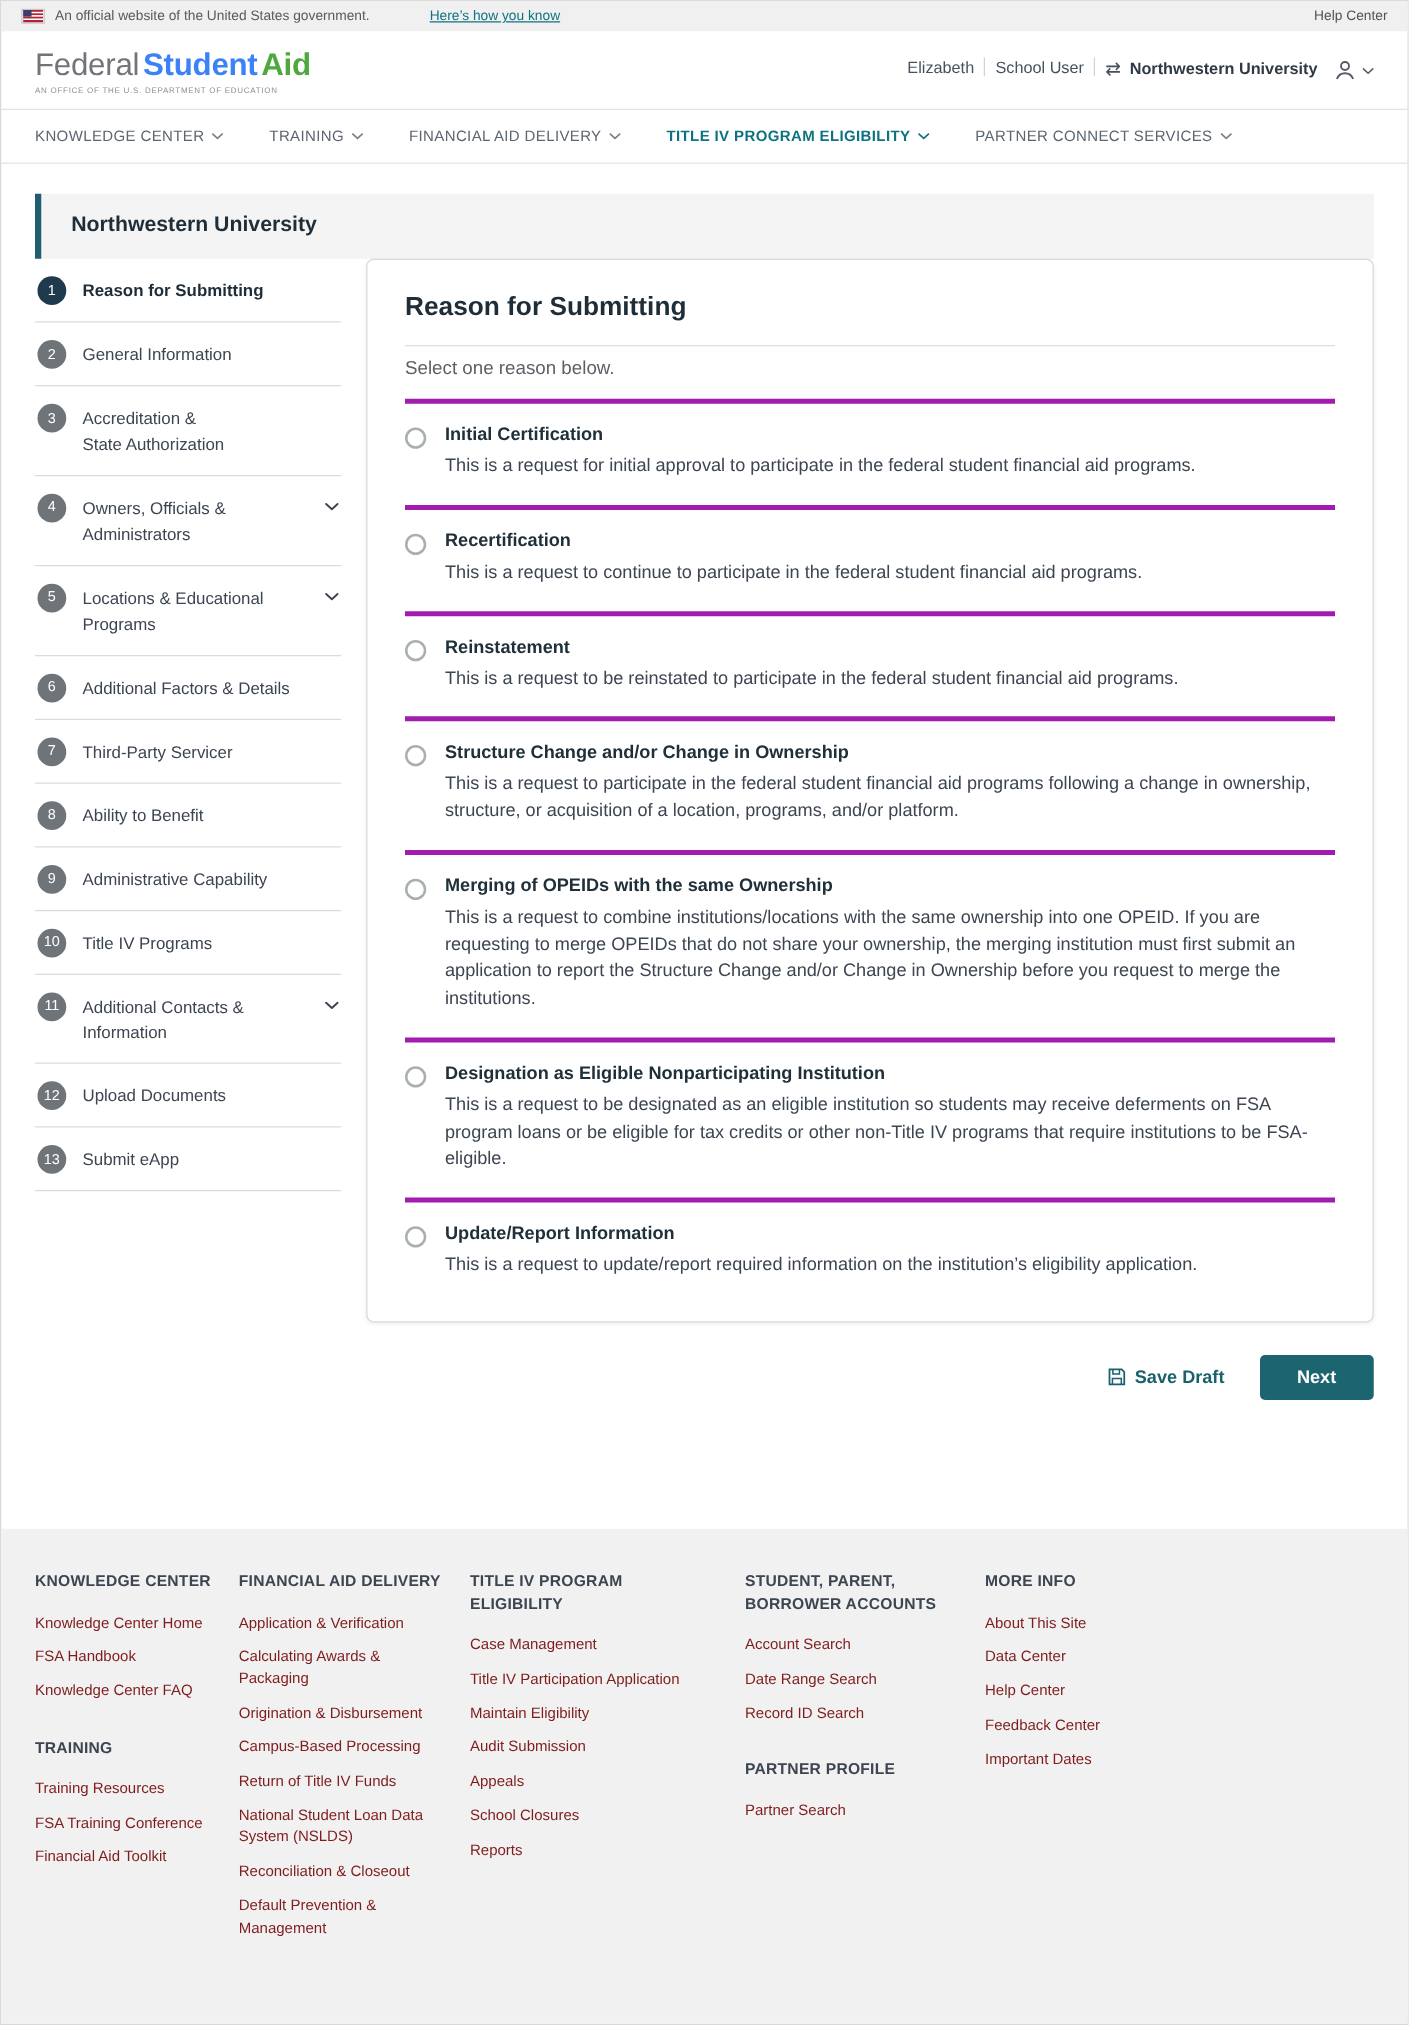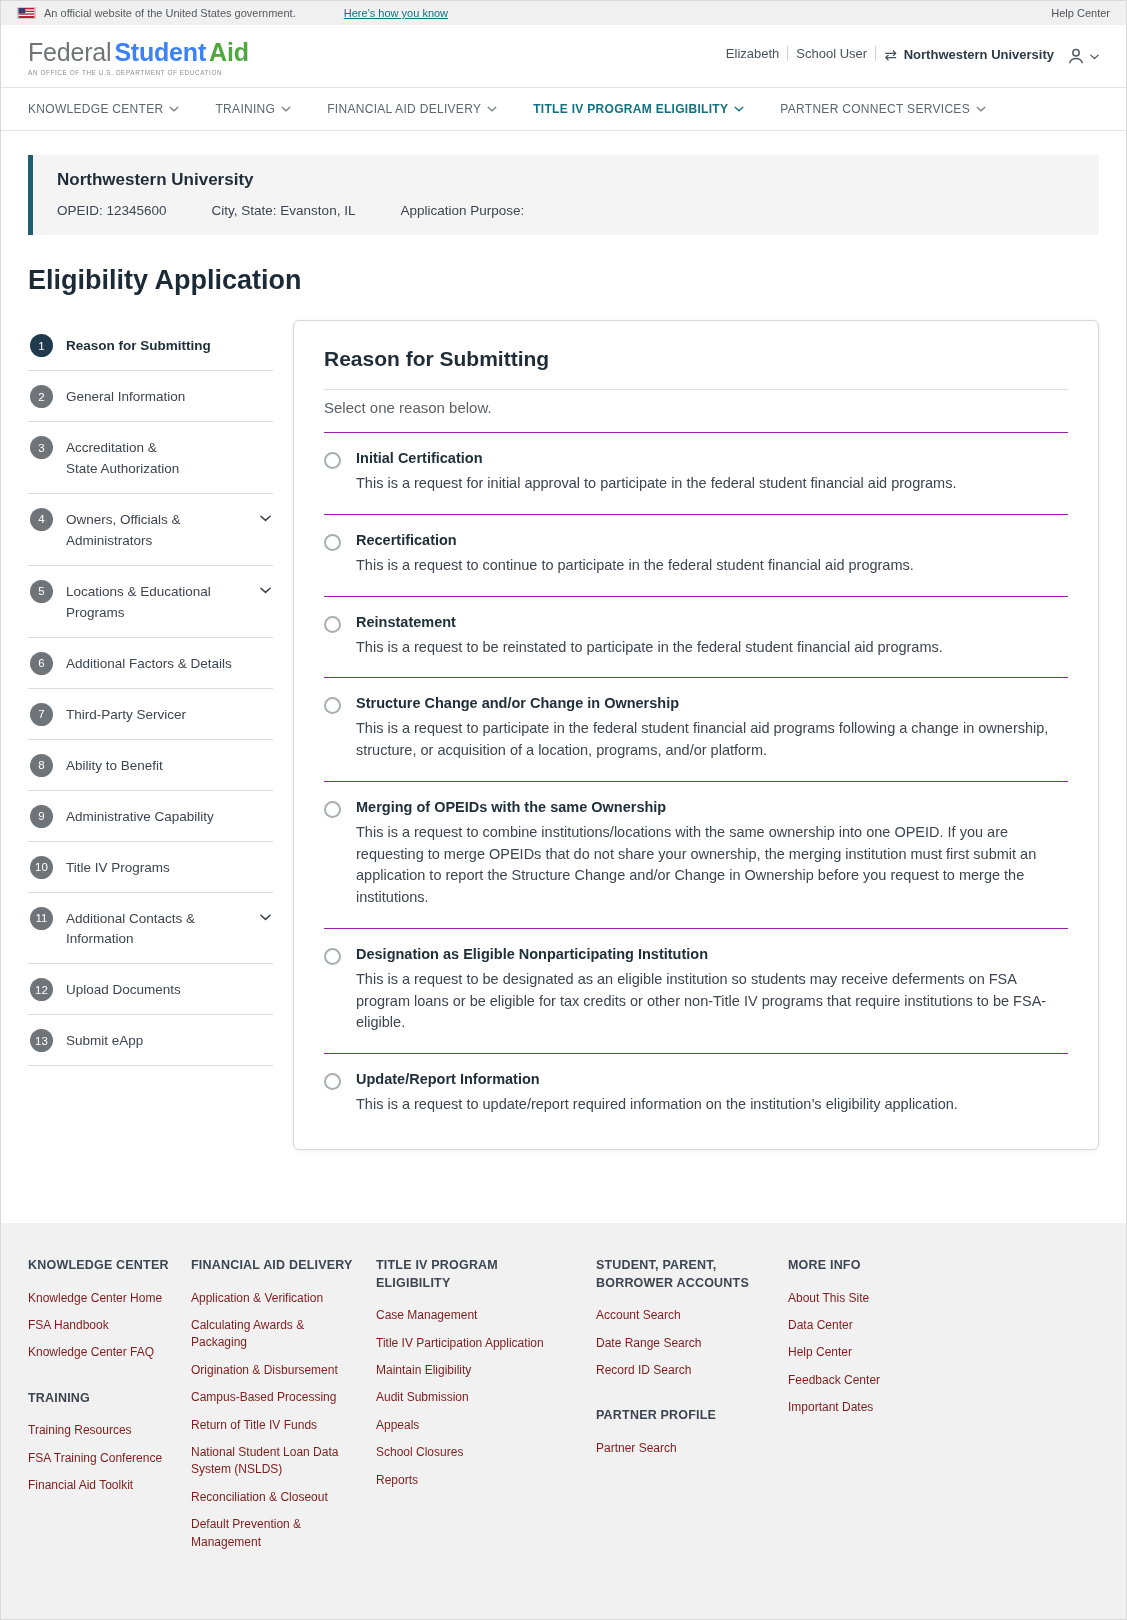--- a/index.html
+++ b/index.html
@@ -52,21 +52,21 @@
   .step-label { font-size:13.5px; line-height:1.55; color:#3d4551; padding-top:2px; white-space:pre-line; }
   .step.active .step-label { font-weight:bold; color:#1f2d38; }
   .step-chev { margin-left:auto; color:#3d4551; padding-top:7px; }
 
   
   .card { flex:1; background:#fff; border:1px solid #d6d9db; border-radius:6px; box-shadow:0 1px 4px rgba(0,0,0,0.07); padding:26px 30px 14px; }
   .card-title { font-size:21px; font-weight:bold; color:#1f2d38; padding-bottom:18px; border-bottom:1px solid #dcdee0; }
   .question-row { display:flex; align-items:center; gap:9px; margin-top:24px; font-size:15.5px; color:#28323a; }
   .q-icon { color:#4a5b66; display:flex; cursor:pointer; }
   .hint { font-size:15px; color:#5b6166; margin:9px 0 16px; }
-  .option { display:flex; gap:15px; padding:17px 0 19px; border-top:1px solid #a21caf; cursor:pointer; }
+  .option { display:flex; gap:15px; padding:17px 0 19px; border-top:4px solid #a21caf; cursor:pointer; }
   .radio { width:17px; height:17px; border:2px solid #a9aeb1; border-radius:50%; background:#fff; flex-shrink:0; margin-top:2px; }
   .opt-label { font-size:14.5px; font-weight:bold; color:#20303a; margin-bottom:7px; }
   .opt-desc { font-size:14.5px; line-height:1.5; color:#3d4551; }
 
   
   .actions { display:flex; justify-content:flex-end; align-items:center; gap:28px; margin:26px 0 0; }
   .save-draft { display:flex; align-items:center; gap:7px; color:#19616d; font-weight:bold; font-size:14.5px; }
   .save-draft svg { display:block; }
   .next-btn { background:#1c6570; color:#fff; border:none; border-radius:4px; font-family:inherit; font-size:14.5px; font-weight:bold; padding:10px 30px; cursor:pointer; }
 
@@ -177,28 +177,22 @@
             <polyline points="1,1 6,5.6 11,1" fill="none" stroke="currentColor" stroke-width="1.6"></polyline>
           </svg>
         </span>
       </a>
   </nav>
 
   <div class="content">
 
     <div class="inst-bar">
       <div class="inst-title">Northwestern University</div>
-      <div class="inst-details">
-        <span>OPEID: 12345600</span>
-        <span>City, State: Evanston, IL</span>
-        <span>Application Purpose:</span>
-      </div>
-    </div>
-
-    <h1 class="page-title">Eligibility Application</h1>
+    </div>
+
 
     <div class="layout">
 
       <aside class="stepper">
         <div class="step active">
           <span class="step-num">1</span>
           <span class="step-label">Reason for Submitting</span>
         </div>
         <div class="step">
           <span class="step-num">2</span>
@@ -319,20 +313,33 @@
             <span class="radio"></span>
             <div>
               <div class="opt-label">Update/Report Information</div>
               <div class="opt-desc">This is a request to update/report required information on the institution’s eligibility application.</div>
             </div>
           </div>
         </div>
       </section>
     </div>
 
+    <div class="actions">
+      <a class="save-draft">
+        <span>
+          <svg width="15" height="15" viewBox="0 0 16 16">
+              <path d="M1.7 1.7h10.4l2.2 2.2v10.4H1.7z" fill="none" stroke="currentColor" stroke-width="1.5"></path>
+              <path d="M4.6 1.9v3.6h5.6V1.9" fill="none" stroke="currentColor" stroke-width="1.3"></path>
+              <path d="M4.2 14.2V9.3h7.6v4.9" fill="none" stroke="currentColor" stroke-width="1.3"></path>
+            </svg>
+        </span>
+        <span>Save Draft</span>
+      </a>
+      <button class="next-btn">Next</button>
+    </div>
   </div>
 
   <footer class="site-footer">
     <div class="f-col1">
       <div class="f-sec">
         <div class="f-heading">KNOWLEDGE CENTER</div>
         <a class="f-link">Knowledge Center Home</a>
         <a class="f-link">FSA Handbook</a>
         <a class="f-link">Knowledge Center FAQ</a>
       </div>

